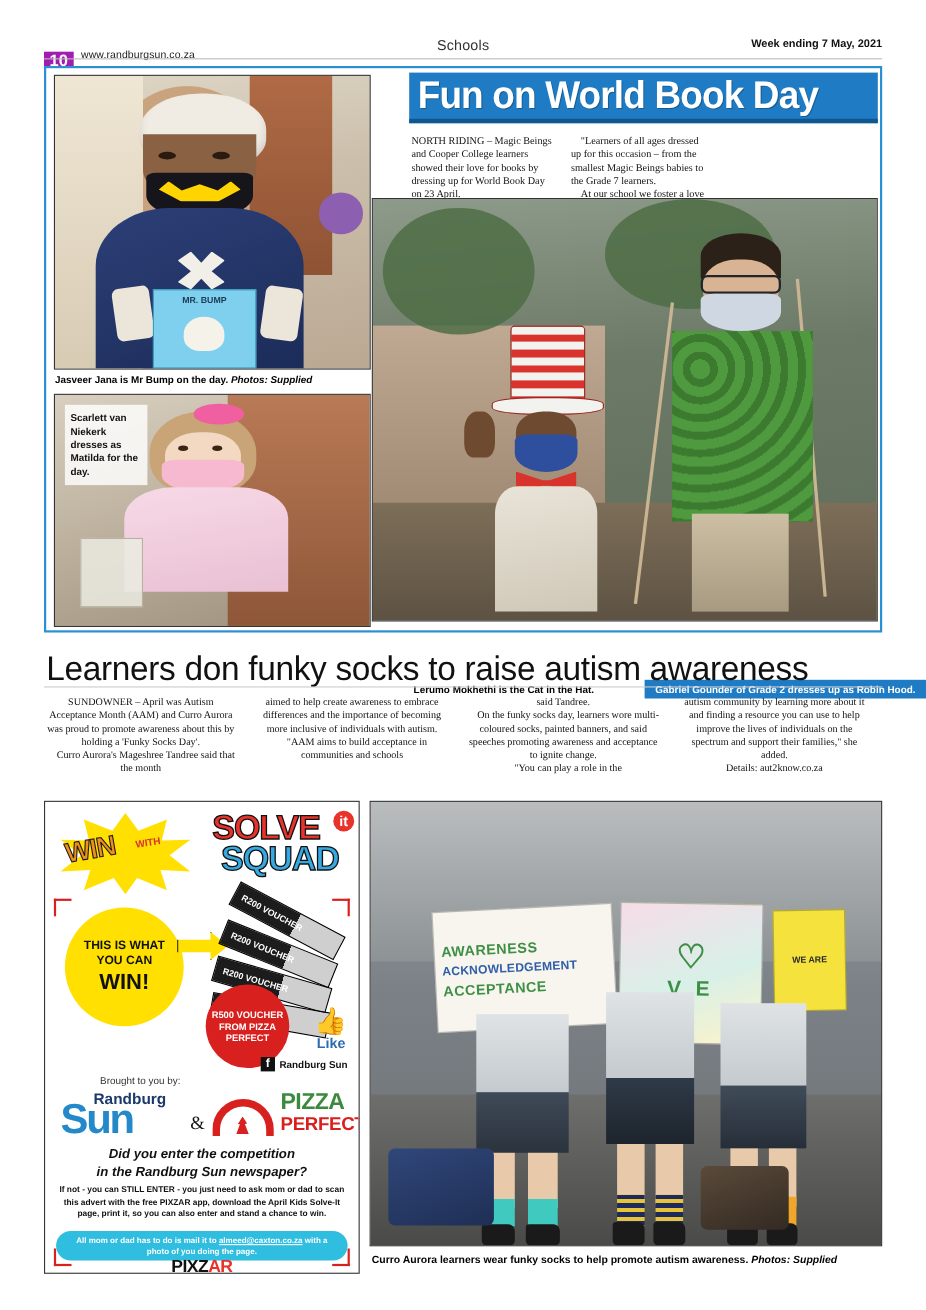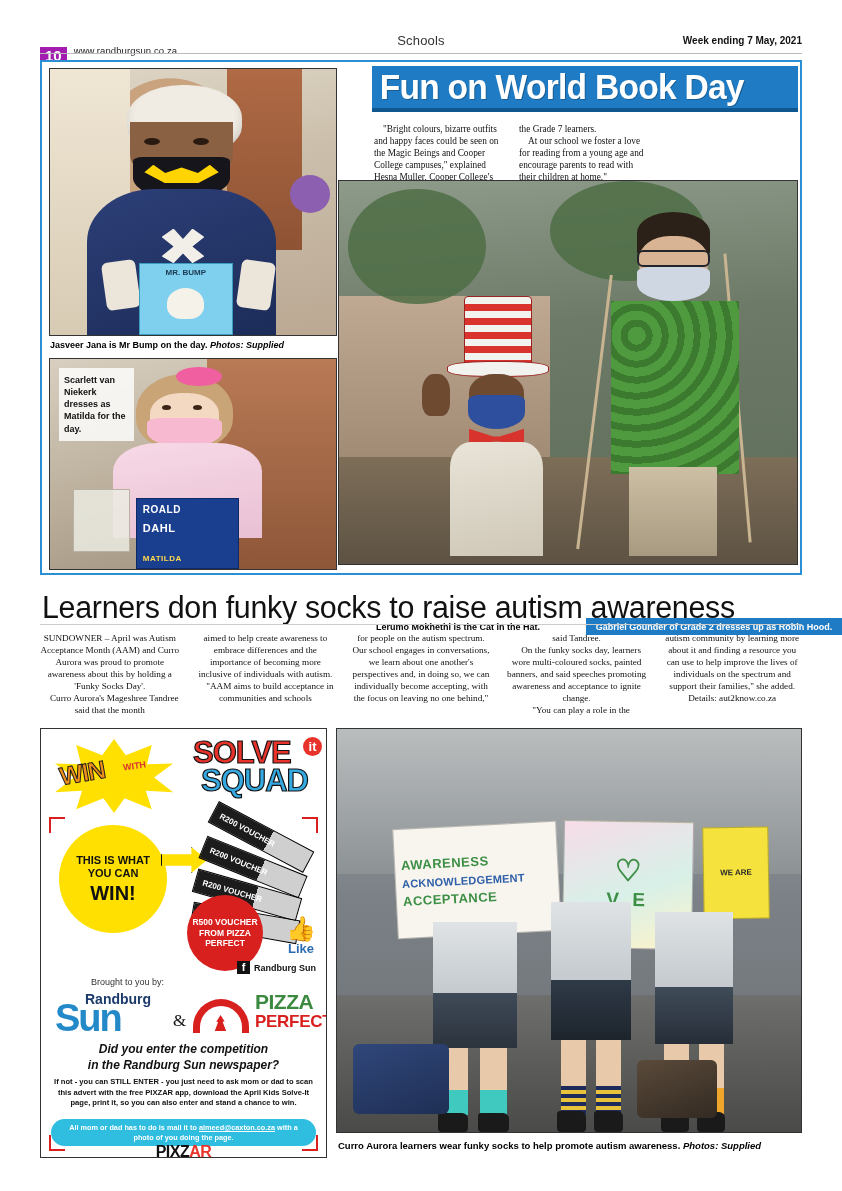--- a/index.html
+++ b/index.html
@@ -503,20 +503,21 @@
 <div class="masthead-rule"></div>
 
 <div class="story1">
 
   <div class="hl-banner">
     <h1>Fun on World Book Day</h1>
   </div>
 
   <div class="story1-text">
     <div class="cols">
+      <p>NORTH RIDING – Magic Beings and Cooper College learners showed their love for books by dressing up for World Book Day on 23 April.</p>
       <p class="ind">"Bright colours, bizarre outfits and happy faces could be seen on the Magic Beings and Cooper College campuses," explained Hesna Muller, Cooper College's executive head and spokesperson.</p>
       <p class="ind">"Learners of all ages dressed</p>
       <p>up for this occasion – from the smallest Magic Beings babies to the Grade 7 learners.</p>
       <p class="ind">At our school we foster a love for reading from a young age and encourage parents to read with their children at home."</p>
       <p>Details: Magic Beings 011 023 8823; Cooper College 011 014 1975.</p>
     </div>
   </div>
 
   <div class="ph-jasveer">
     <div class="wall-left"></div>
@@ -545,25 +546,20 @@
   <div class="ph-scarlett">
     <div class="bg-wall"></div>
     <div class="hairg"></div>
     <div class="bow"></div>
     <div class="face2"></div>
     <div class="eye2 l"></div>
     <div class="eye2 r"></div>
     <div class="mask2"></div>
     <div class="shirt"></div>
     <div class="jar"></div>
-    <div class="bookm">
-      <div class="l1">ROALD</div>
-      <div class="l2">DAHL</div>
-      <div class="l3">MATILDA</div>
-    </div>
   </div>
   <div class="cap-overlay">Scarlett van Niekerk dresses as Matilda for the day.</div>
 
   <div class="ph-big">
     <div class="bldg"></div>
     <div class="ground"></div>
     <div class="tree" style="left:2%;top:2%;width:30%;height:30%;"></div>
     <div class="tree" style="left:46%;top:0%;width:34%;height:26%;"></div>
 
     <div class="catboy">
@@ -600,23 +596,20 @@
 <div class="story2-rule"></div>
 
 <div class="story2-cols">
   <div class="c">
     <p>SUNDOWNER – April was Autism Acceptance Month (AAM) and Curro Aurora was proud to promote awareness about this by holding a 'Funky Socks Day'.</p>
     <p class="ind">Curro Aurora's Mageshree Tandree said that the month</p>
   </div>
   <div class="c">
     <p>aimed to help create awareness to embrace differences and the importance of becoming more inclusive of individuals with autism.</p>
     <p class="ind">"AAM aims to build acceptance in communities and schools</p>
-  </div>
-  <div class="c">
-    <p>for people on the autism spectrum. Our school engages in conversations, we learn about one another's perspectives and, in doing so, we can individually become accepting, with the focus on leaving no one behind,"</p>
   </div>
   <div class="c">
     <p>said Tandree.</p>
     <p class="ind">On the funky socks day, learners wore multi-coloured socks, painted banners, and said speeches promoting awareness and acceptance to ignite change.</p>
     <p class="ind">"You can play a role in the</p>
   </div>
   <div class="c">
     <p>autism community by learning more about it and finding a resource you can use to help improve the lives of individuals on the spectrum and support their families," she added.</p>
     <p>Details: aut2know.co.za</p>
   </div>

